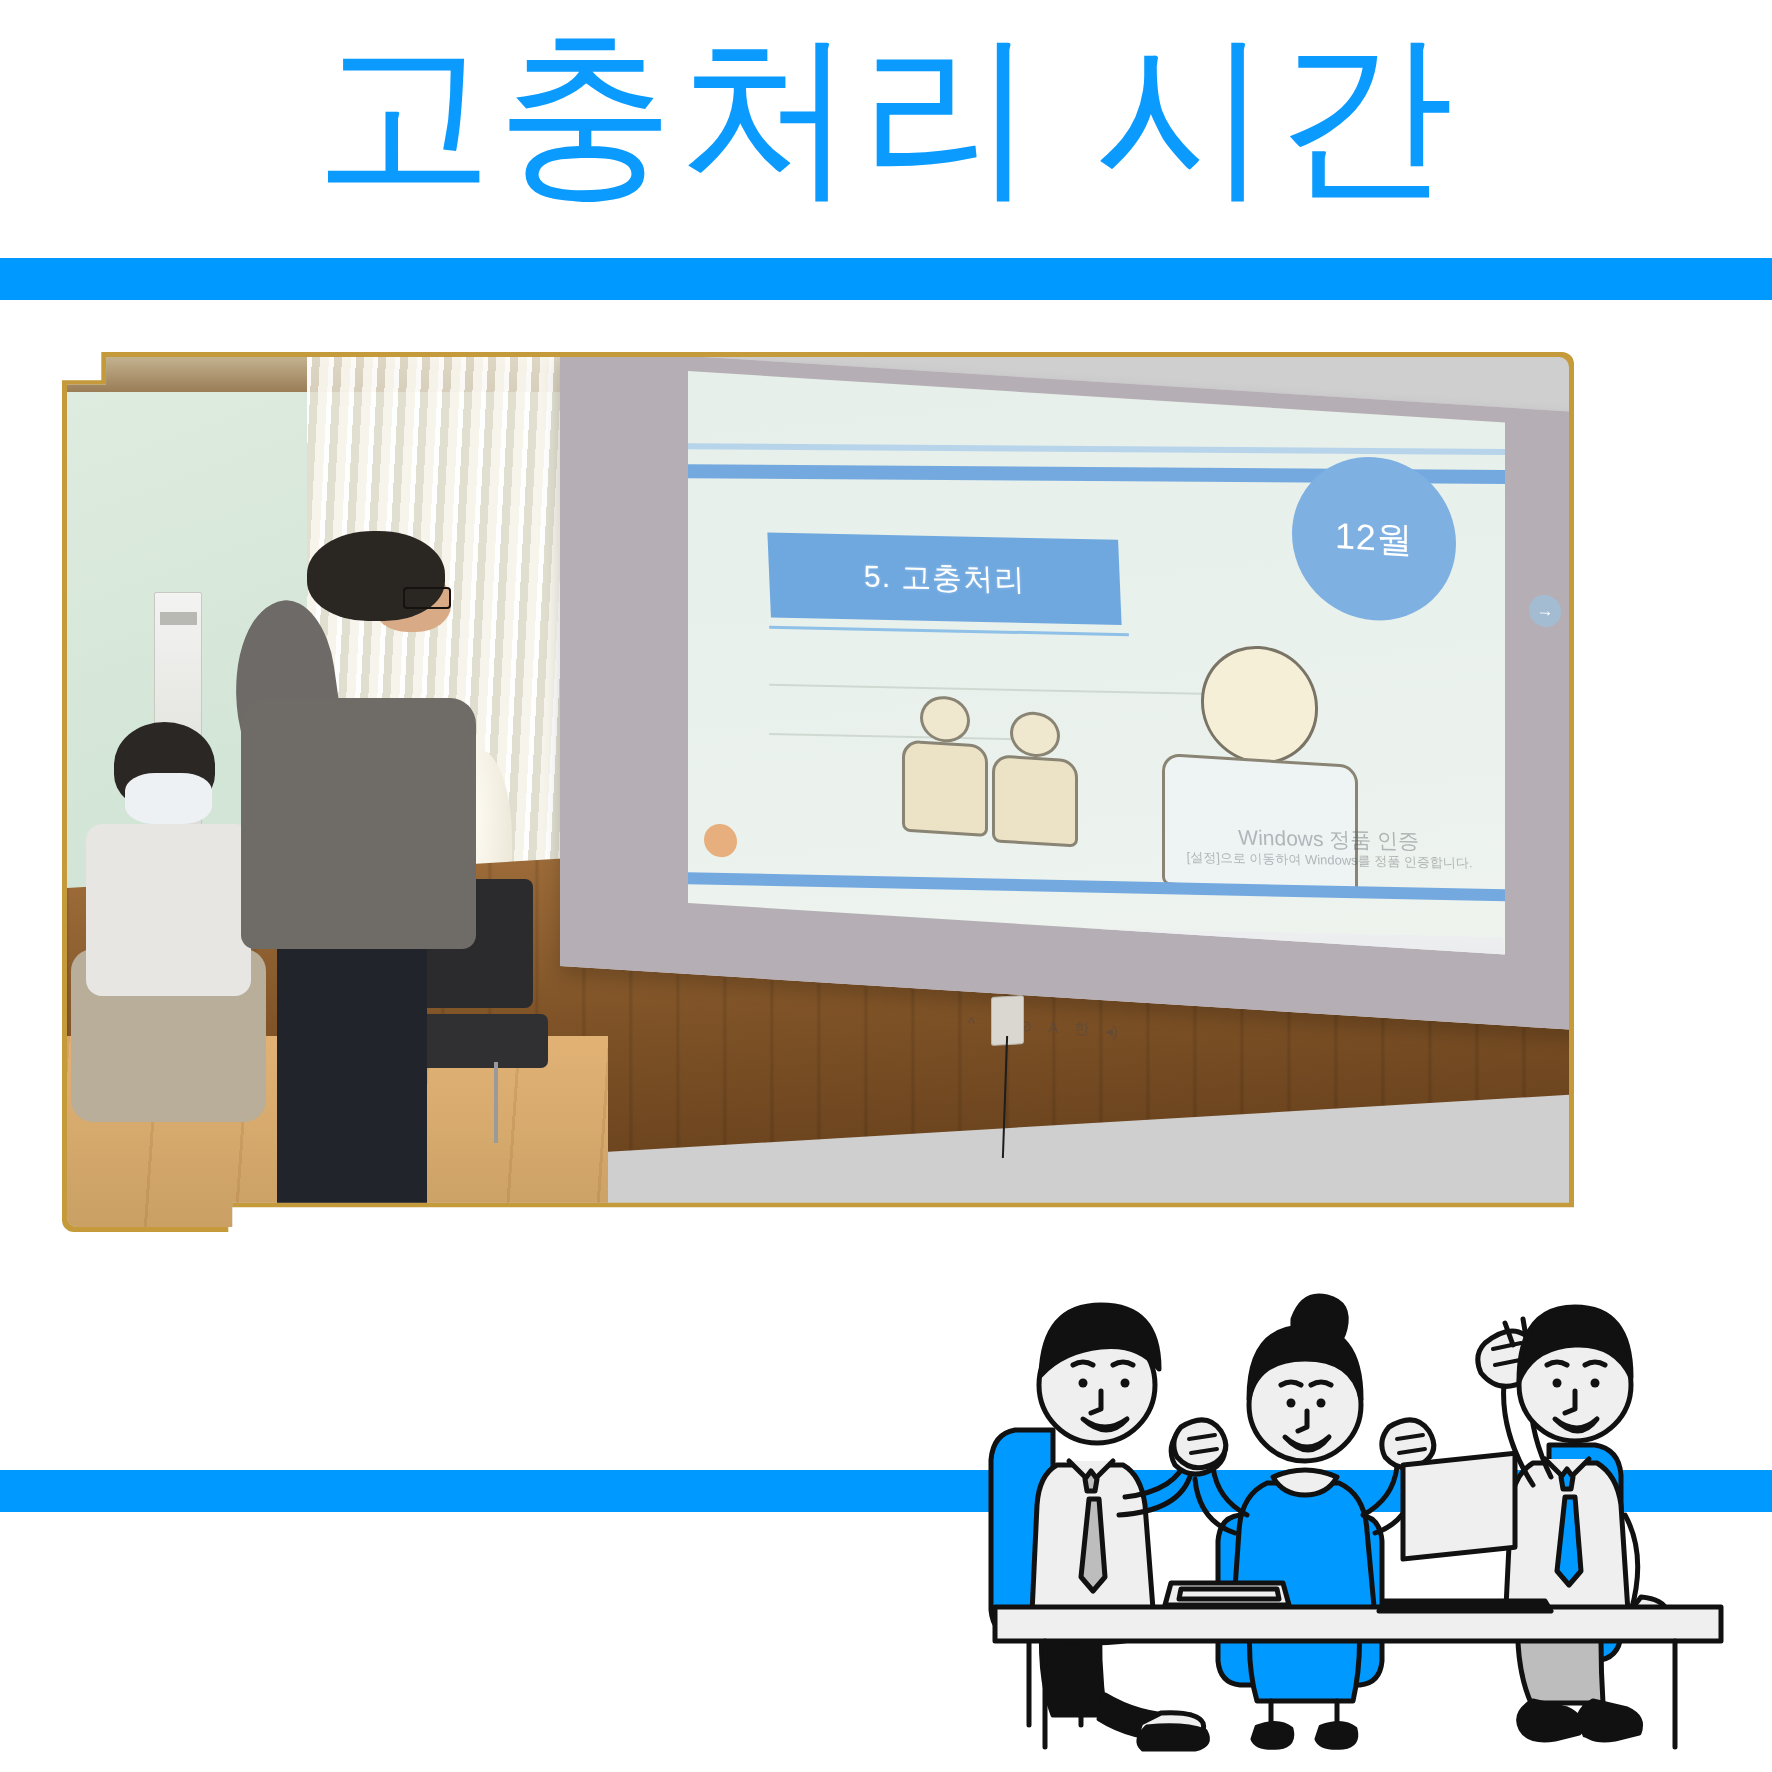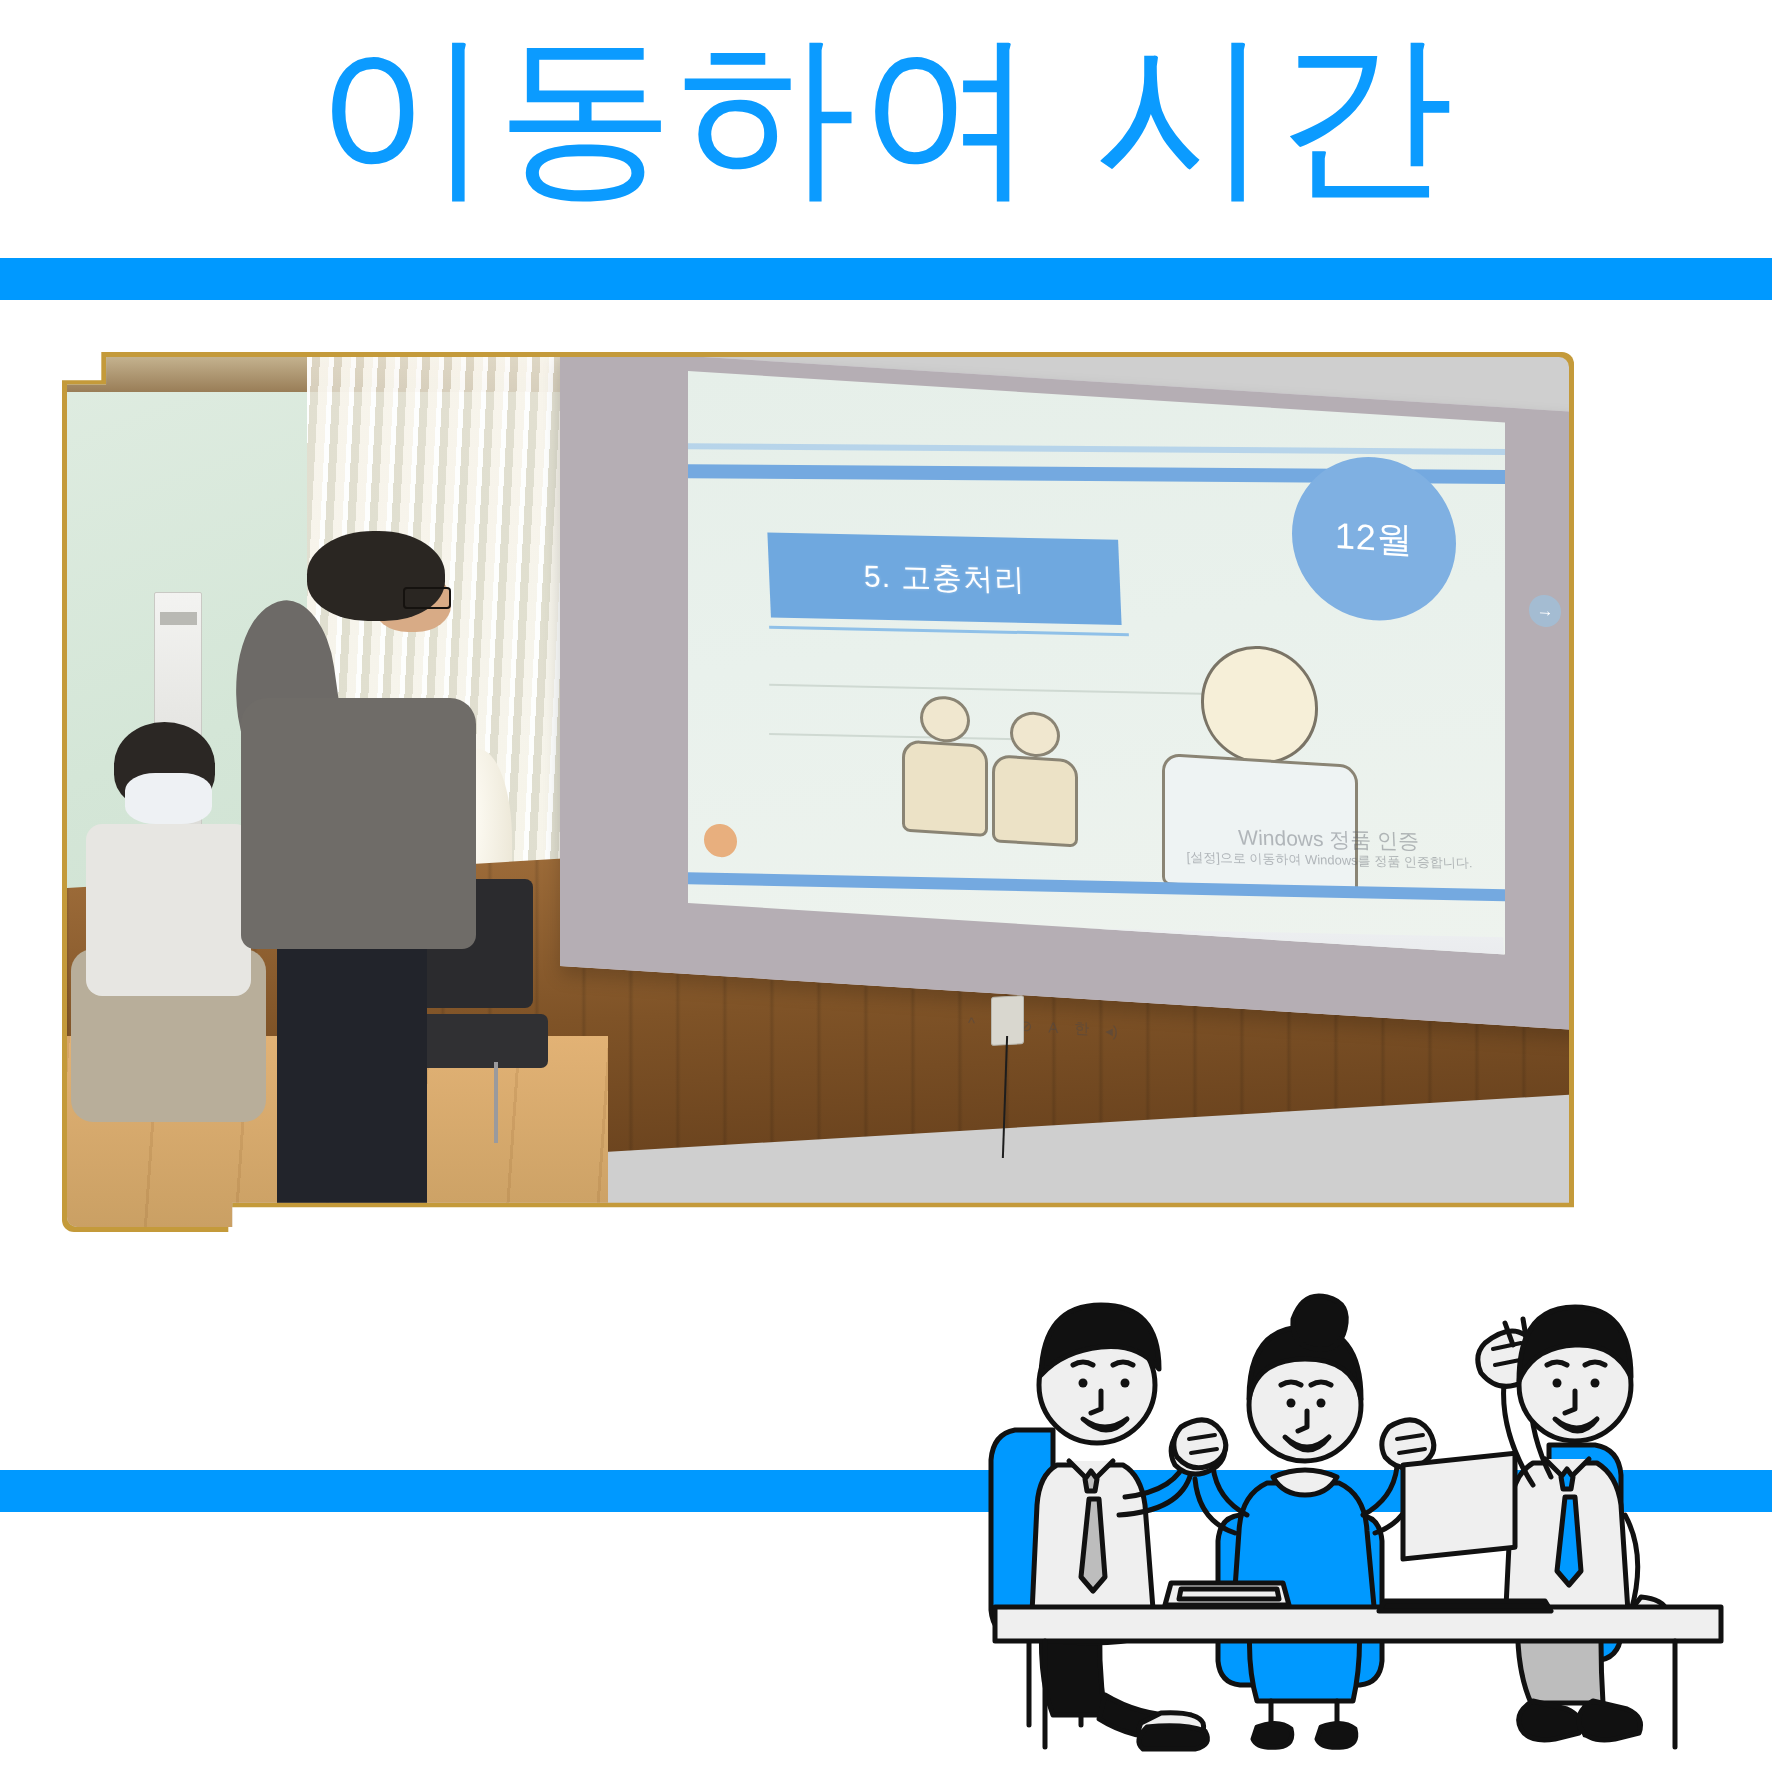--- a/index.html
+++ b/index.html
@@ -335,21 +335,21 @@
     left: 985px; top: 1215px;
     width: 760px; height: 540px;
   }
   .illustration svg { display:block; width:100%; height:100%; }
 </style>
 </head>
 <body>
 
 <div id="page">
 
-  <div class="title">이동하여 시간</div>
+  <div class="title">고충처리 시간</div>
 
   <div class="rule rule-top"></div>
 
   <div class="photo-wrap">
     <div class="photo-frame"></div>
 
     <div class="photo">
       <div class="scene">
 
         <div class="wall-mint"></div>

